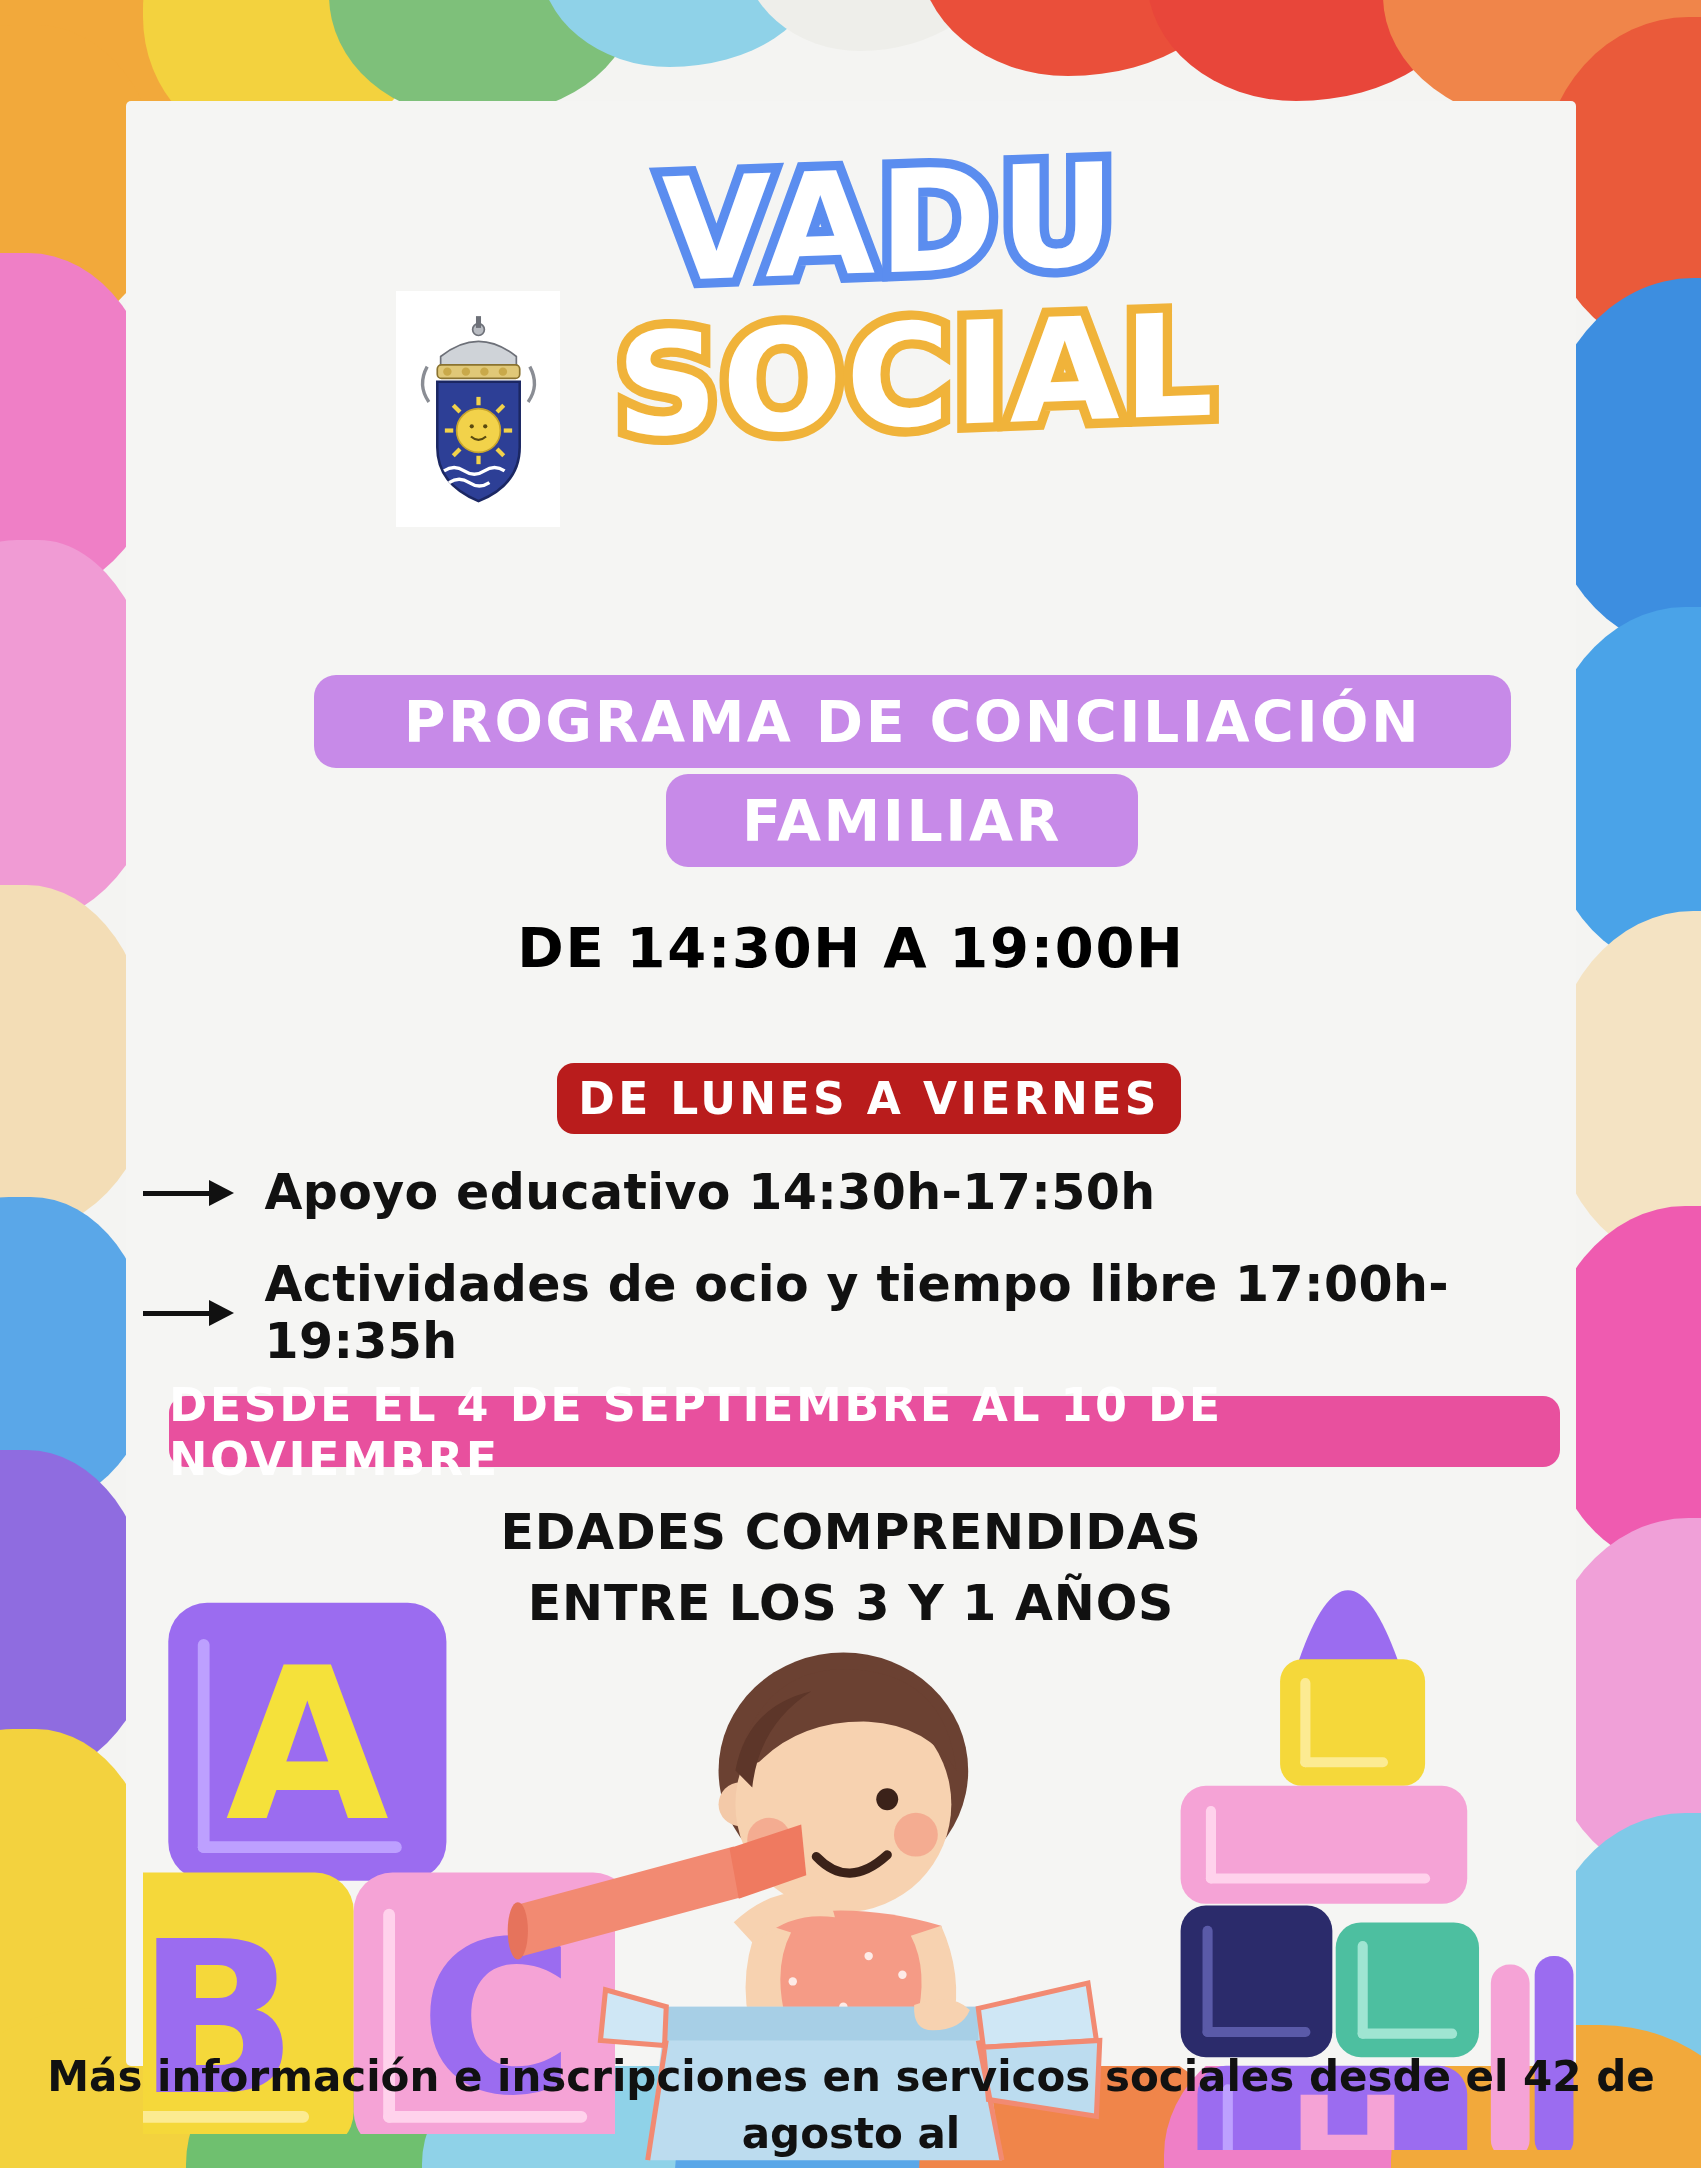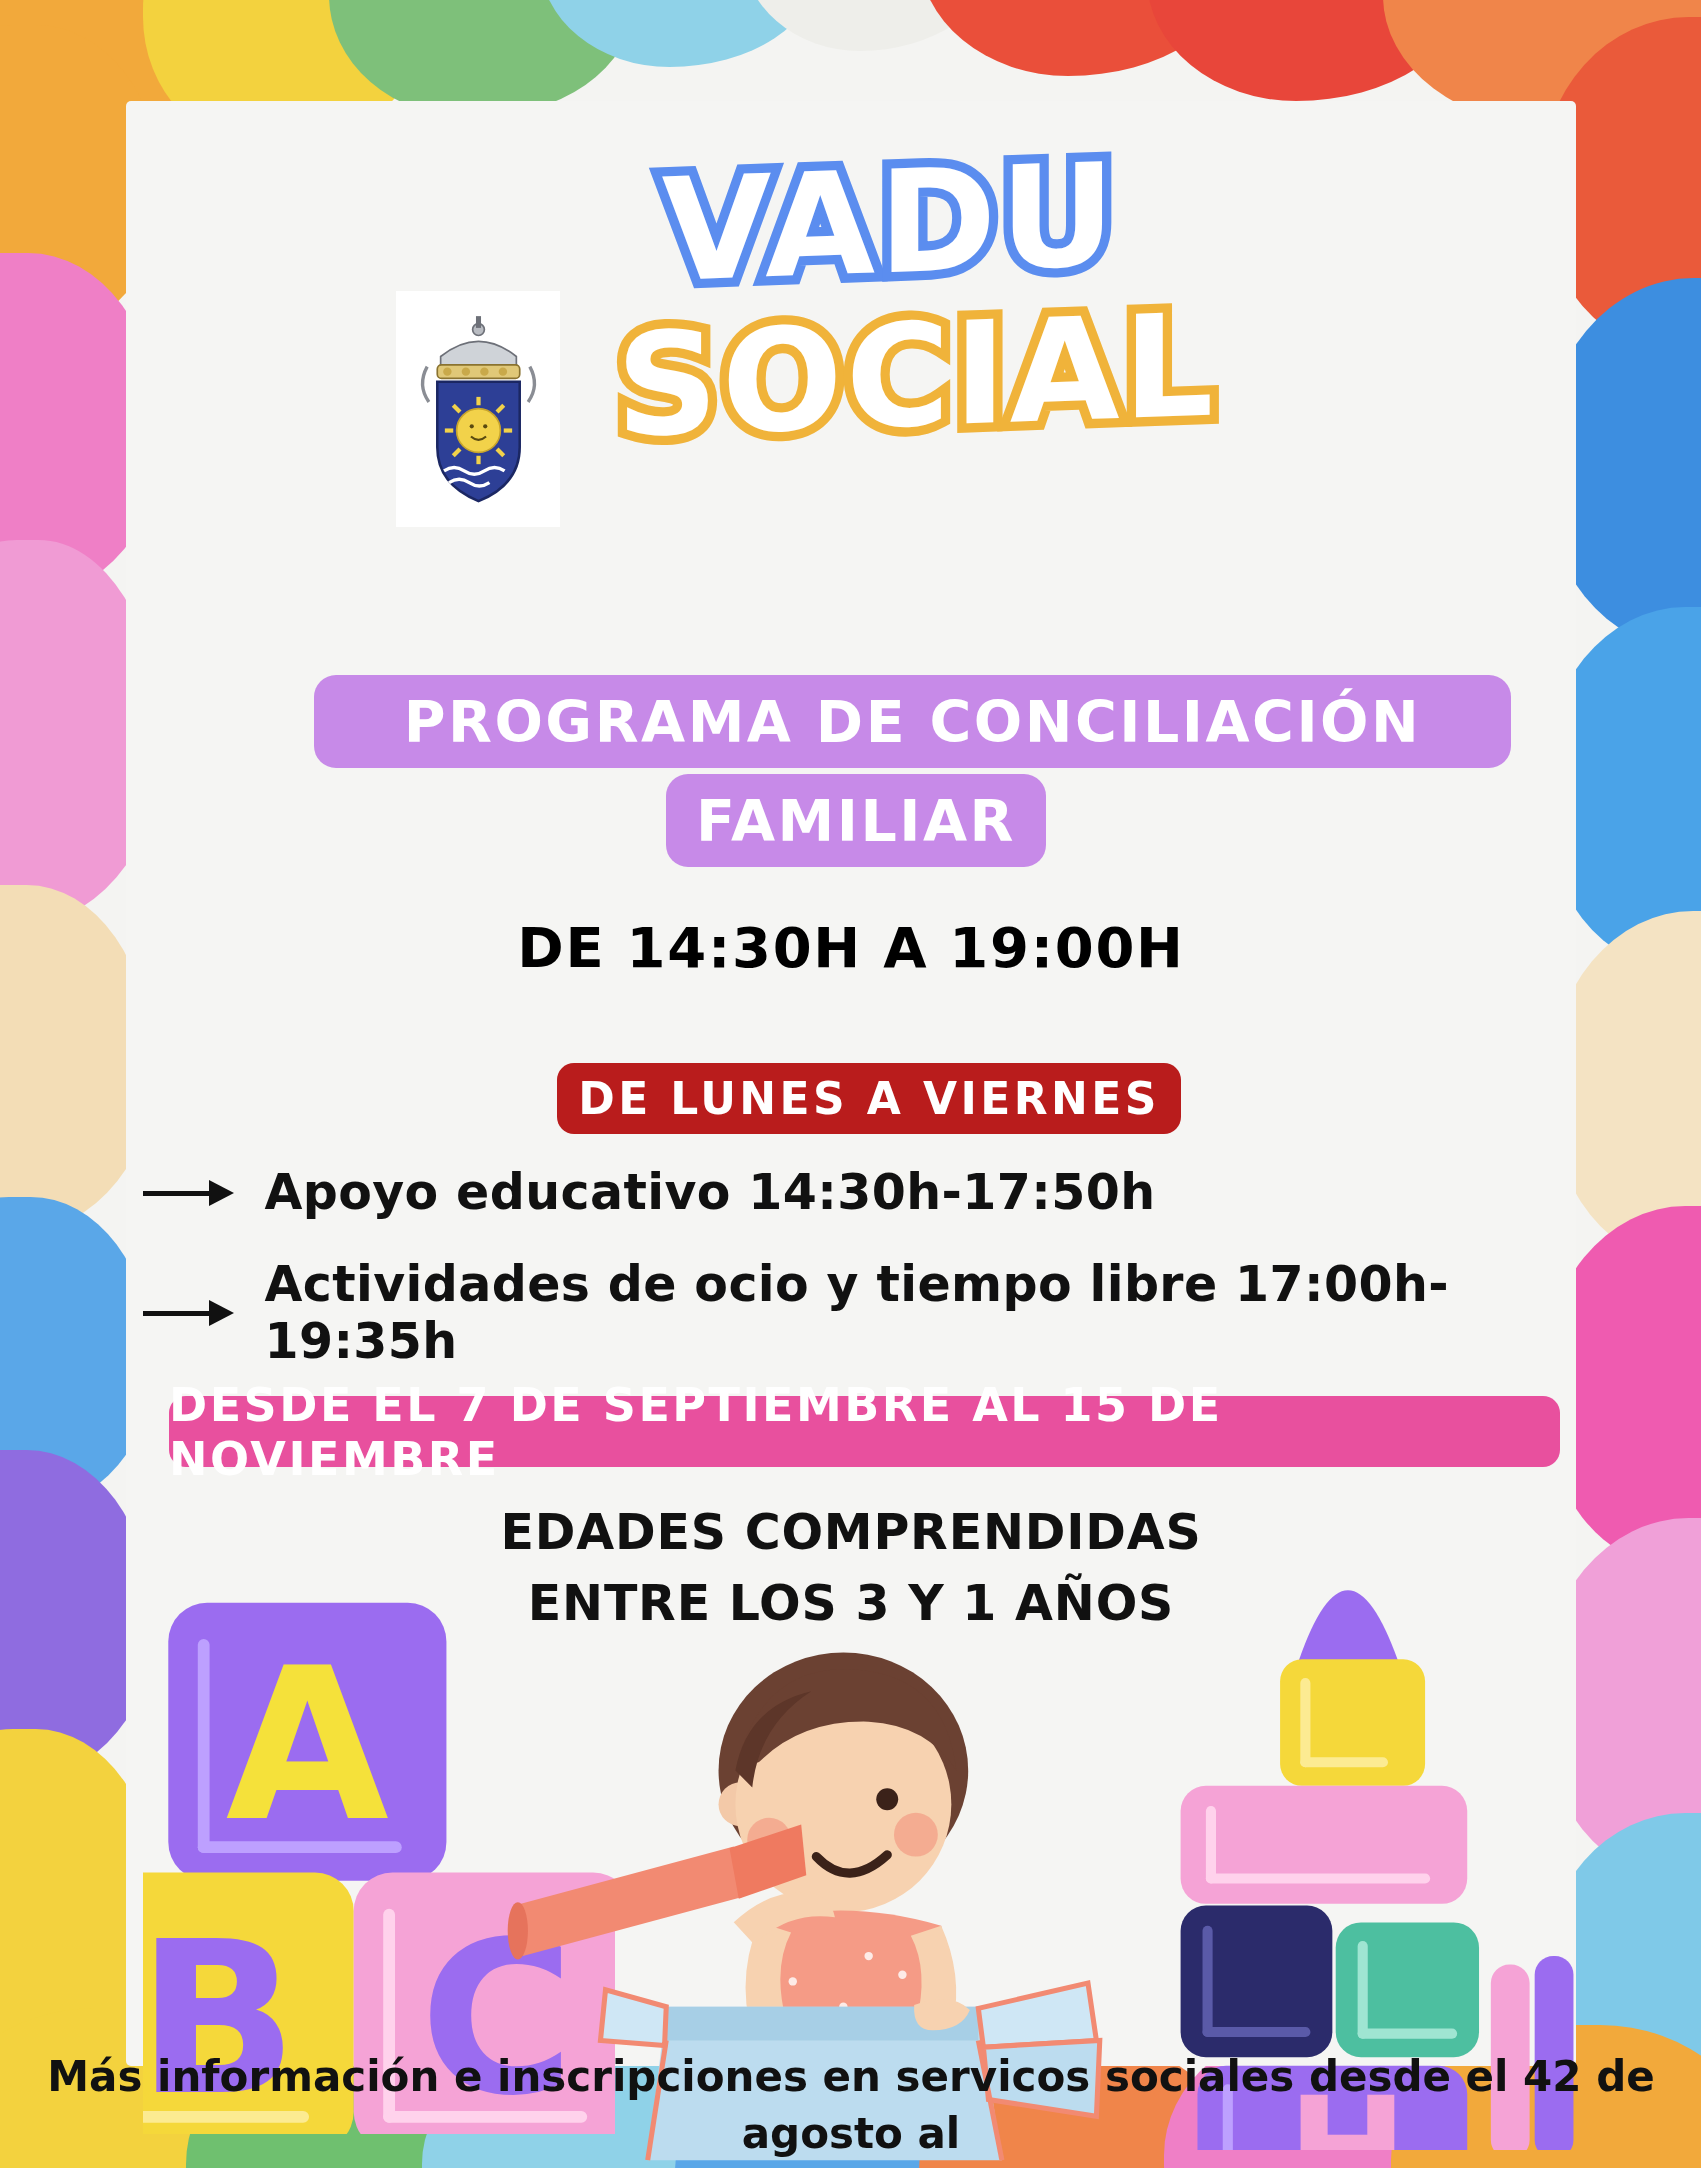--- a/index.html
+++ b/index.html
@@ -108,21 +108,21 @@
   .banner-title-1 {
     left: 314px;
     top: 675px;
     width: 1197px;
     height: 93px;
     font-size: 57px;
   }
   .banner-title-2 {
     left: 666px;
     top: 774px;
-    width: 380px;
+    width: 472px;
     height: 93px;
     font-size: 57px;
   }
   .hours {
     position: absolute;
     left: 126px;
     top: 915px;
     width: 1450px;
     text-align: center;
     font-family: "DejaVu Sans", sans-serif;
@@ -348,21 +348,21 @@
     <div class="bullet-row">
       <span class="arrow"></span>
       <span class="bullet-text">Apoyo educativo 14:30h-17:50h</span>
     </div>
     <div class="bullet-row">
       <span class="arrow"></span>
       <span class="bullet-text">Actividades de ocio y tiempo libre 17:00h-19:35h</span>
     </div>
   </div>
 
-  <div class="banner-dates">DESDE EL 7 DE SEPTIEMBRE AL 15 DE NOVIEMBRE</div>
+  <div class="banner-dates">DESDE EL 4 DE SEPTIEMBRE AL 10 DE NOVIEMBRE</div>
 
   <div class="ages">
     <div>EDADES COMPRENDIDAS</div>
     <div>ENTRE LOS 3 Y 1 AÑOS</div>
   </div>
 
   <svg class="illo" style="left:143px; top:1594px;" width="472" height="540" viewBox="0 0 560 640">
 
     <rect x="30" y="10" width="330" height="330" rx="46" fill="#9b6cf0"></rect>
     <path d="M72 60 L72 300" stroke="#bda0ff" stroke-width="14" fill="none" stroke-linecap="round"></path>

